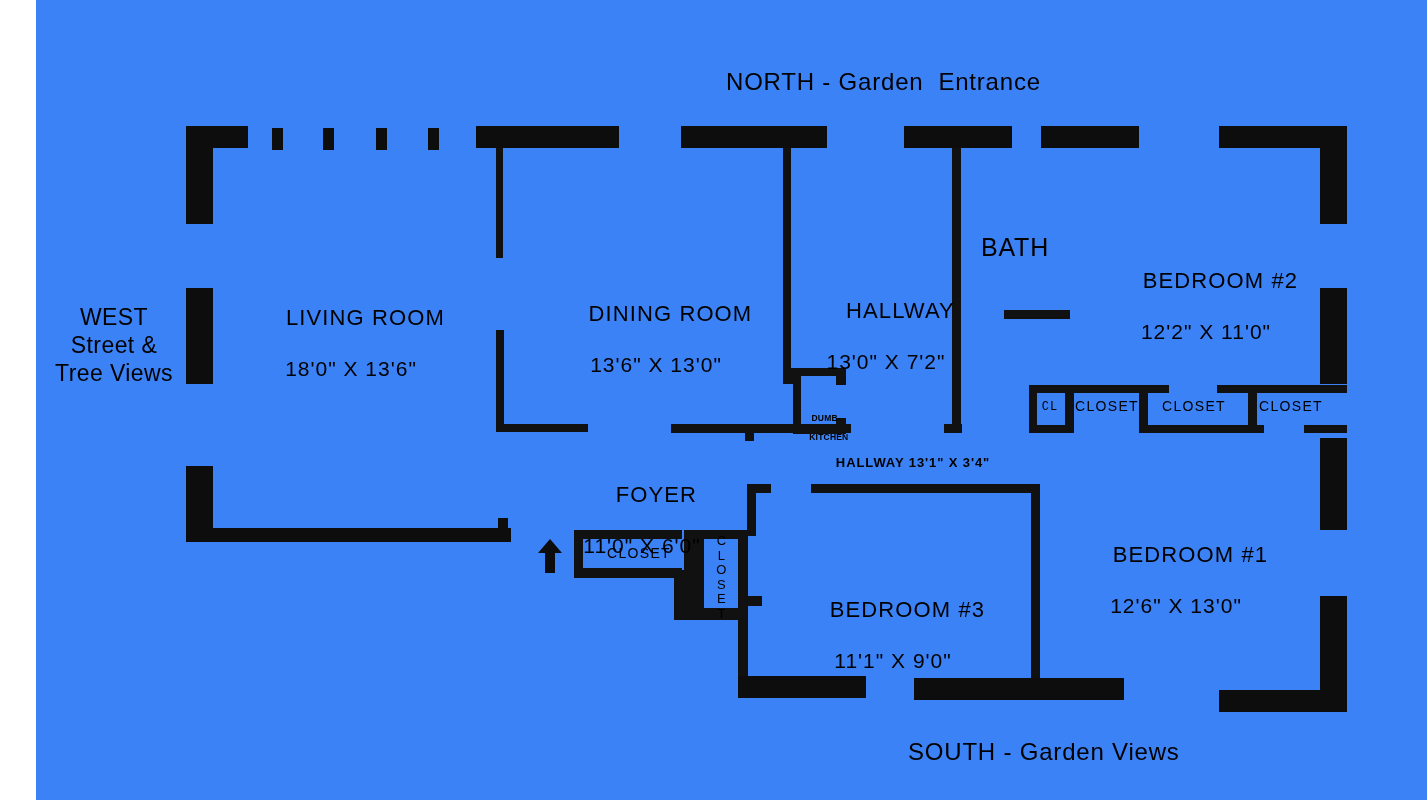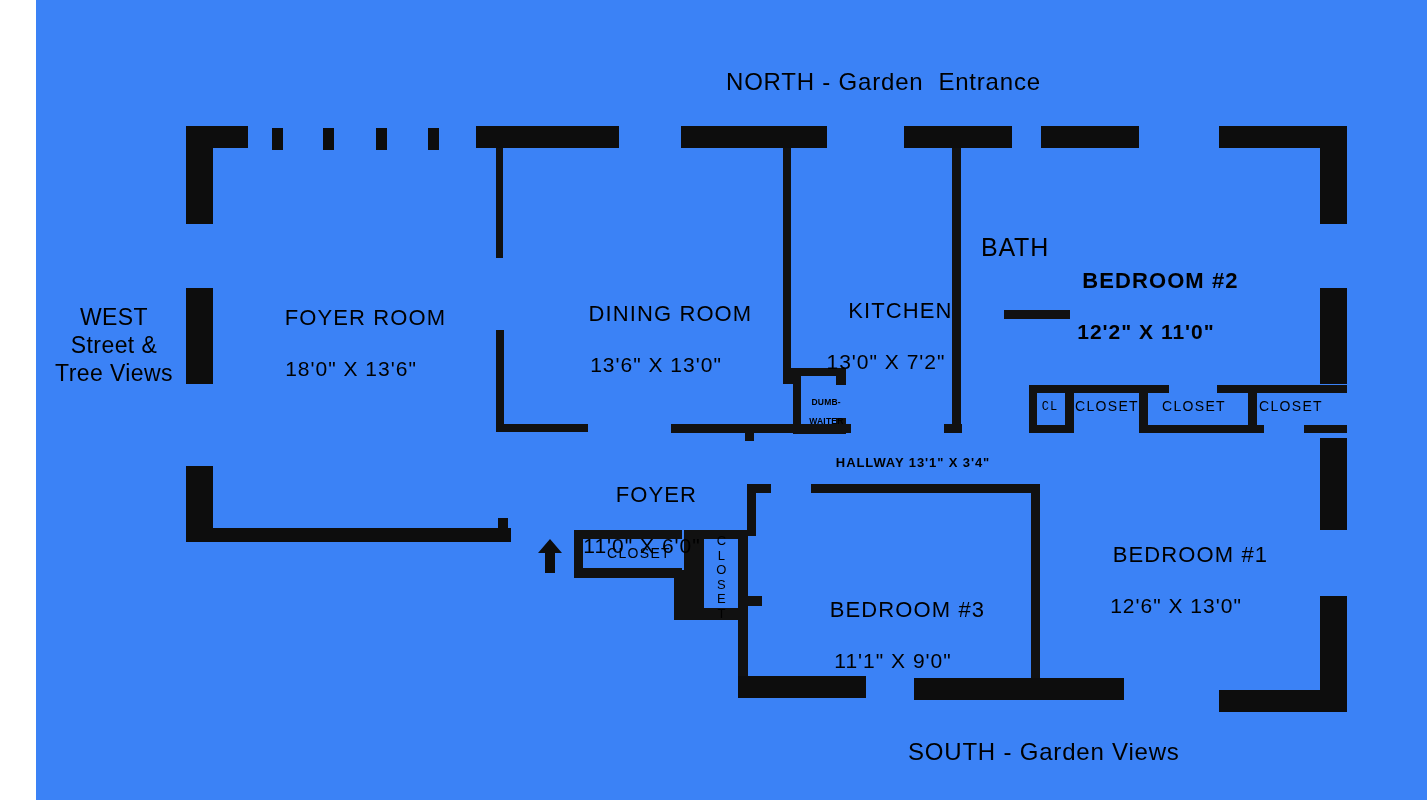--- a/index.html
+++ b/index.html
@@ -189,37 +189,37 @@
   </svg>
 
   <div class="txt compass" style="left:690px; top:68px;">NORTH - Garden  Entrance</div>
 
   <div class="txt compass" style="left:872px; top:738px;">SOUTH - Garden Views</div>
 
   <div class="txt side-label" style="left:12px; top:303px; width:132px;">WEST<br>Street &amp;<br>Tree Views</div>
 
 
   <div class="txt room" style="left:200px; top:279px; width:230px;">
-    <span>FOYER ROOM</span>
+    <span>LIVING ROOM</span>
     <span class="dim">18'0" X 13'6"</span>
   </div>
 
   <div class="txt room" style="left:505px; top:275px; width:230px;">
     <span>DINING ROOM</span>
     <span class="dim">13'6" X 13'0"</span>
   </div>
 
   <div class="txt room" style="left:762px; top:272px; width:176px;">
-    <span>KITCHEN</span>
+    <span>HALLWAY</span>
     <span class="dim">13'0" X 7'2"</span>
   </div>
 
   <div class="txt room-single" style="left:931px; top:233px; width:96px;">BATH</div>
 
-  <div class="txt room" style="left:1000px; top:242px; width:220px;font-weight:bold;">
+  <div class="txt room" style="left:1060px; top:242px; width:220px;">
     <span>BEDROOM #2</span>
     <span class="dim">12'2" X 11'0"</span>
   </div>
 
   <div class="txt room" style="left:1030px; top:516px; width:220px;">
     <span>BEDROOM #1</span>
     <span class="dim">12'6" X 13'0"</span>
   </div>
 
   <div class="txt room" style="left:753px; top:571px; width:208px;">
@@ -227,23 +227,23 @@
     <span class="dim">11'1" X 9'0"</span>
   </div>
 
   <div class="txt room" style="left:506px; top:456px; width:200px;">
     <span>FOYER</span>
     <span class="dim">11'0" X 6'0"</span>
   </div>
 
   <div class="txt hallway-label" style="left:757px; top:455px; width:240px;">HALLWAY 13'1" X 3'4"</div>
 
-  <div class="txt dumb-label" style="left:763px; top:388px; width:44px;">
+  <div class="txt dumb-label" style="left:763px; top:404px; width:44px;">
     <span>DUMB-</span><br>
-    <span>WAITER</span>
+    <span>KITCHEN</span>
   </div>
 
   <div class="txt closet-small" style="left:997px; top:400px; width:34px;font-family:Liberation Mono, monospace;">CL</div>
   <div class="txt closet-label" style="left:1038px; top:398px; width:66px;">CLOSET</div>
   <div class="txt closet-label" style="left:1122px; top:398px; width:72px;">CLOSET</div>
   <div class="txt closet-label" style="left:1219px; top:398px; width:72px;">CLOSET</div>
 
   <div class="txt closet-label" style="left:568px; top:545px; width:70px;">CLOSET</div>
   <div class="txt closet-vert" style="left:679px; top:534px;">C<br>L<br>O<br>S<br>E<br>T</div>
 

